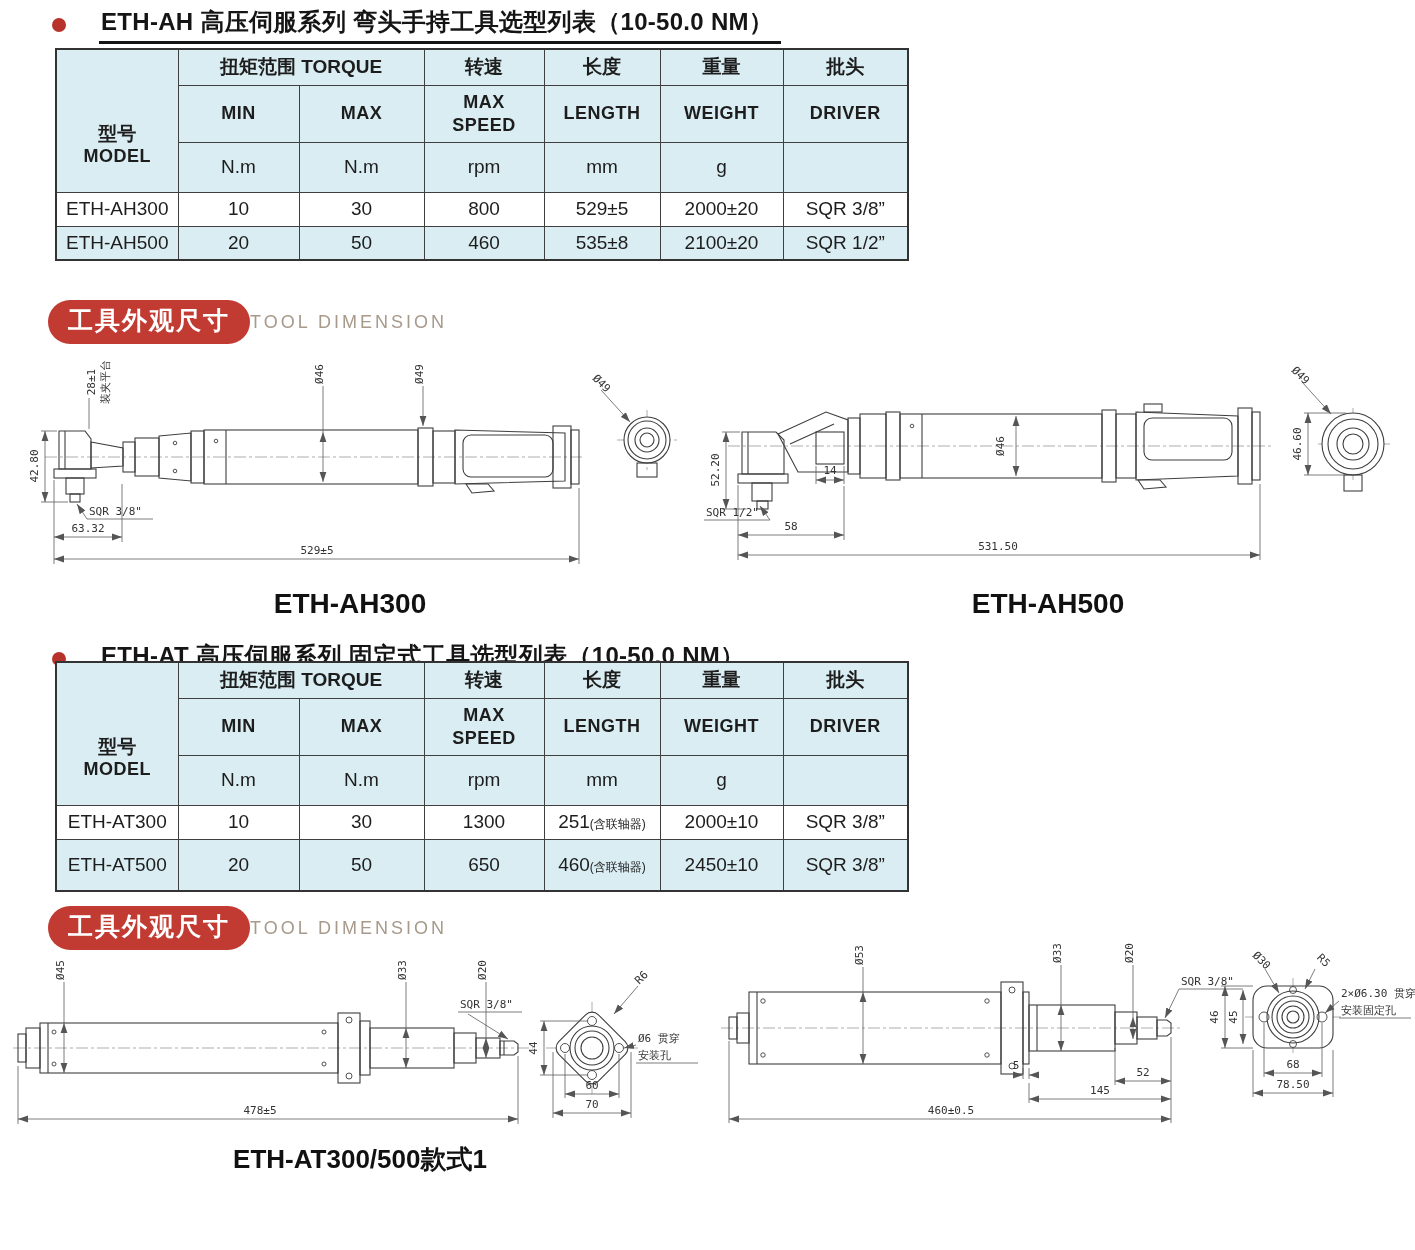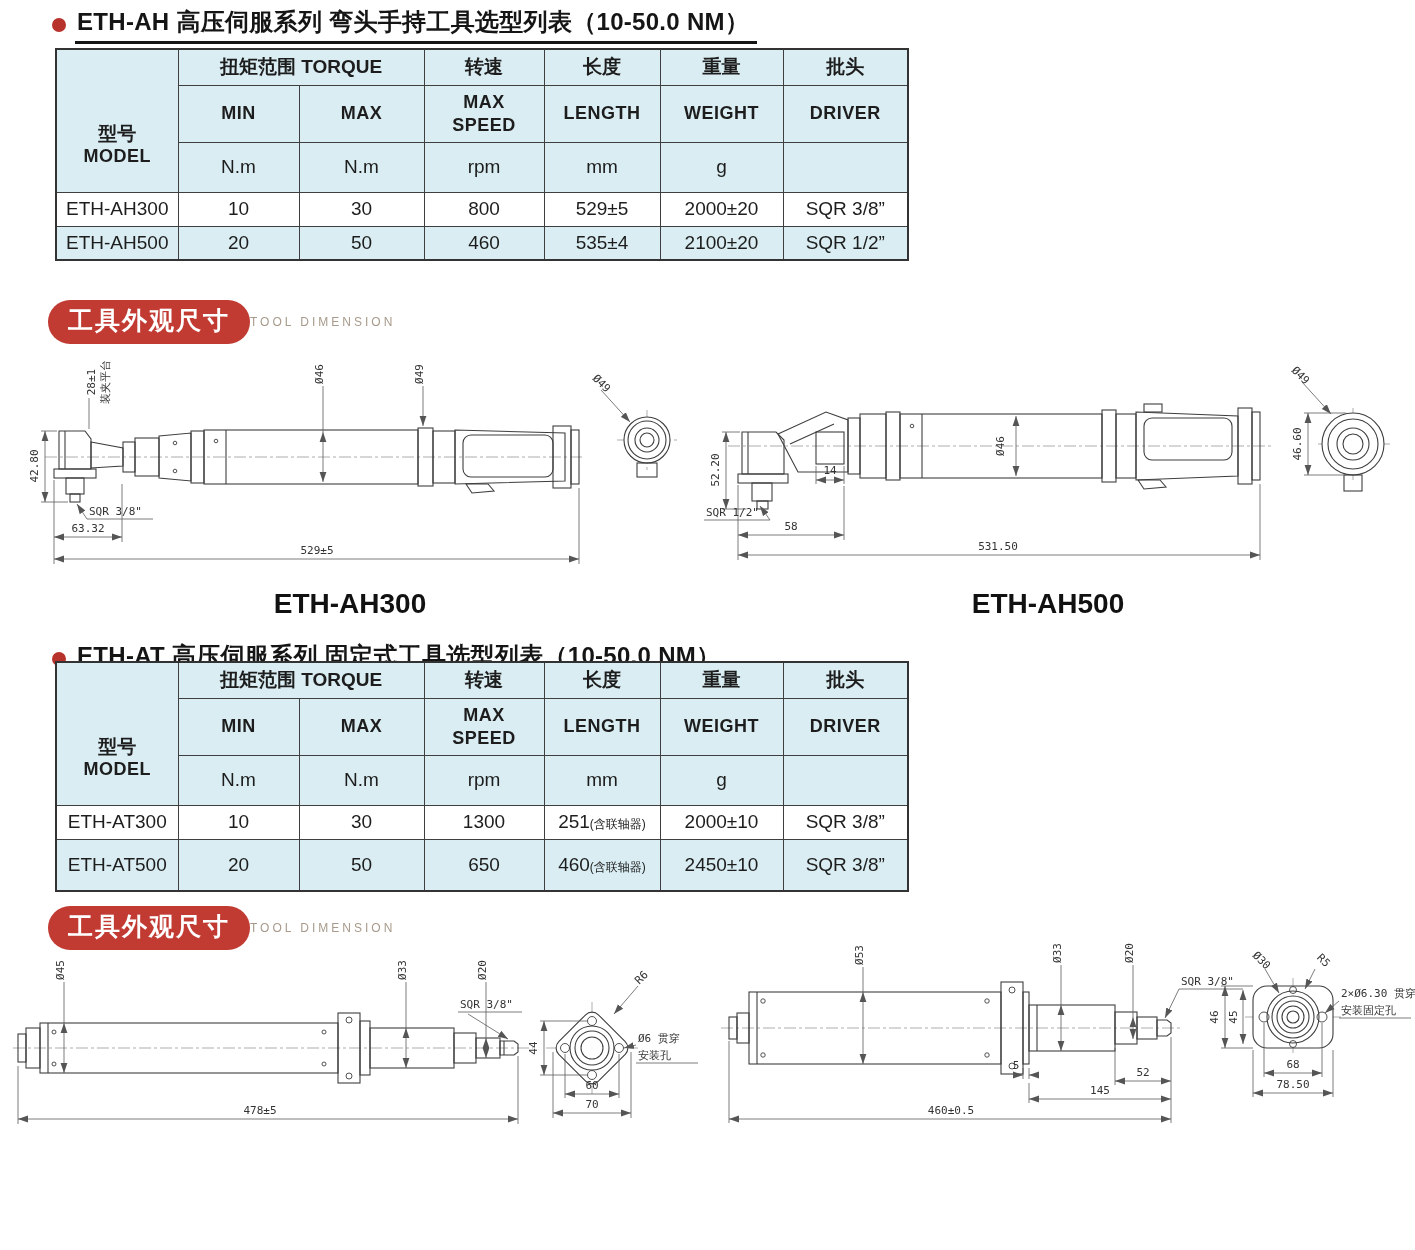--- a/index.html
+++ b/index.html
@@ -1,20 +1,20 @@
 <!DOCTYPE html>
 <html><head>
 <meta charset="utf-8">
 <style>
   html,body{margin:0;padding:0;background:#fff;}
   .page{position:relative;width:1415px;height:1250px;background:#ffffff;overflow:hidden;
         font-family:"Liberation Sans","DejaVu Sans",sans-serif;}
 
   
-  .sec-title{position:absolute;display:flex;align-items:center;gap:9px;}
+  .sec-title{position:absolute;display:flex;align-items:center;gap:33px;}
   .bullet{width:14px;height:14px;border-radius:50%;background:#b8322c;flex:0 0 auto;}
   .sec-title .t{font-size:24px;font-weight:800;color:#151515;border-bottom:3px solid #151515;
                 padding:0 8px 3px 2px;letter-spacing:.3px;white-space:nowrap;}
 
   
   table.spec{position:absolute;left:55px;border-collapse:collapse;table-layout:fixed;
              border:2px solid #333;}
   .spec td{border:1px solid #3f3f3f;text-align:center;vertical-align:middle;color:#1d1d1d;
            background:#d9edf2;padding:0;line-height:1.25;}
   .spec .hcn{font-size:19px;font-weight:700;margin-top:48px;}
@@ -23,21 +23,21 @@
   .spec tr.d td{font-size:19px;font-weight:400;}
   .spec tr.d0 td{background:#ffffff;}
   .spec tr.d1 td{background:#d9edf2;}
   .pre{white-space:pre-line;}
   .small-note{font-size:12px;}
 
   
   .badge{position:absolute;display:flex;align-items:center;}
   .badge .pill{background:#c23b33;color:#fff;font-size:25px;font-weight:700;
                padding:4px 20px 7px;border-radius:24px;letter-spacing:2px;white-space:nowrap;}
-  .badge .en{color:#a79a8b;font-size:12px;letter-spacing:3px;white-space:nowrap;}
+  .badge .en{color:#a79a8b;font-size:18px;letter-spacing:3px;white-space:nowrap;}
 
   
   svg.draw{position:absolute;overflow:visible;}
   .ln{stroke:#3e3e3e;stroke-width:1.1;fill:none;}
   .lnw{stroke:#3e3e3e;stroke-width:1.1;fill:#fff;}
   .dim{stroke:#5a5a5a;stroke-width:.8;fill:none;}
   .cl{stroke:#8a8a8a;stroke-width:.7;stroke-dasharray:12 3 3 3;fill:none;}
   .dtxt{font-family:"DejaVu Sans Mono","Liberation Mono",monospace;font-size:11px;fill:#333;}
   .scr{stroke:#3e3e3e;stroke-width:.9;fill:none;}
 
@@ -113,21 +113,21 @@
       <td>800</td>
       <td>529±5</td>
       <td>2000±20</td>
       <td>SQR 3/8”</td>
     </tr>
     <tr class="d d1" style="height:34px">
       <td>ETH-AH500</td>
       <td>20</td>
       <td>50</td>
       <td>460</td>
-      <td>535±4</td>
+      <td>535±8</td>
       <td>2100±20</td>
       <td>SQR 1/2”</td>
     </tr>
   </tbody>
     </table>
 
   <div class="badge" style="left:48px;top:300px;">
     <span class="pill">工具外观尺寸</span>
     <span class="en">TOOL DIMENSION</span>
   </div>
@@ -395,20 +395,21 @@
       <line class="dim" x1="545" y1="167" x2="623" y2="167" marker-start="url(#ar)" marker-end="url(#ar)"></line>
       <text class="dtxt" x="584" y="162" text-anchor="middle">70</text>
       <line class="dim" x1="630" y1="40" x2="606" y2="68" marker-end="url(#ar)"></line>
       <text class="dtxt" x="636" y="34" text-anchor="middle" transform="rotate(-45 636 34)">R6</text>
       <line class="dim" x1="628" y1="99" x2="616" y2="102" marker-end="url(#ar)"></line>
       <text class="dtxt" x="630" y="96">Ø6 贯穿</text>
       <text class="dtxt" x="630" y="113">安装孔</text>
       <line class="dim" x1="628" y1="117" x2="690" y2="117"></line>
     </g>
   </svg>
+  <div class="caption sm" style="left:35px;top:1142px;width:650px;">ETH-AT300/500款式1</div>
 
   <svg class="draw" style="left:713px;top:933px;" width="700" height="200" viewBox="0 0 700 200">
     <g>
       <line class="cl" x1="8" y1="95" x2="470" y2="95"></line>
       <rect class="ln" x="16" y="84" width="8" height="22"></rect>
       <rect class="ln" x="24" y="80" width="12" height="30"></rect>
       <rect class="ln" x="36" y="59" width="252" height="72"></rect>
       <circle class="scr" cx="50" cy="68" r="2.2"></circle>
       <circle class="scr" cx="50" cy="122" r="2.2"></circle>
       <circle class="scr" cx="274" cy="68" r="2.2"></circle>

